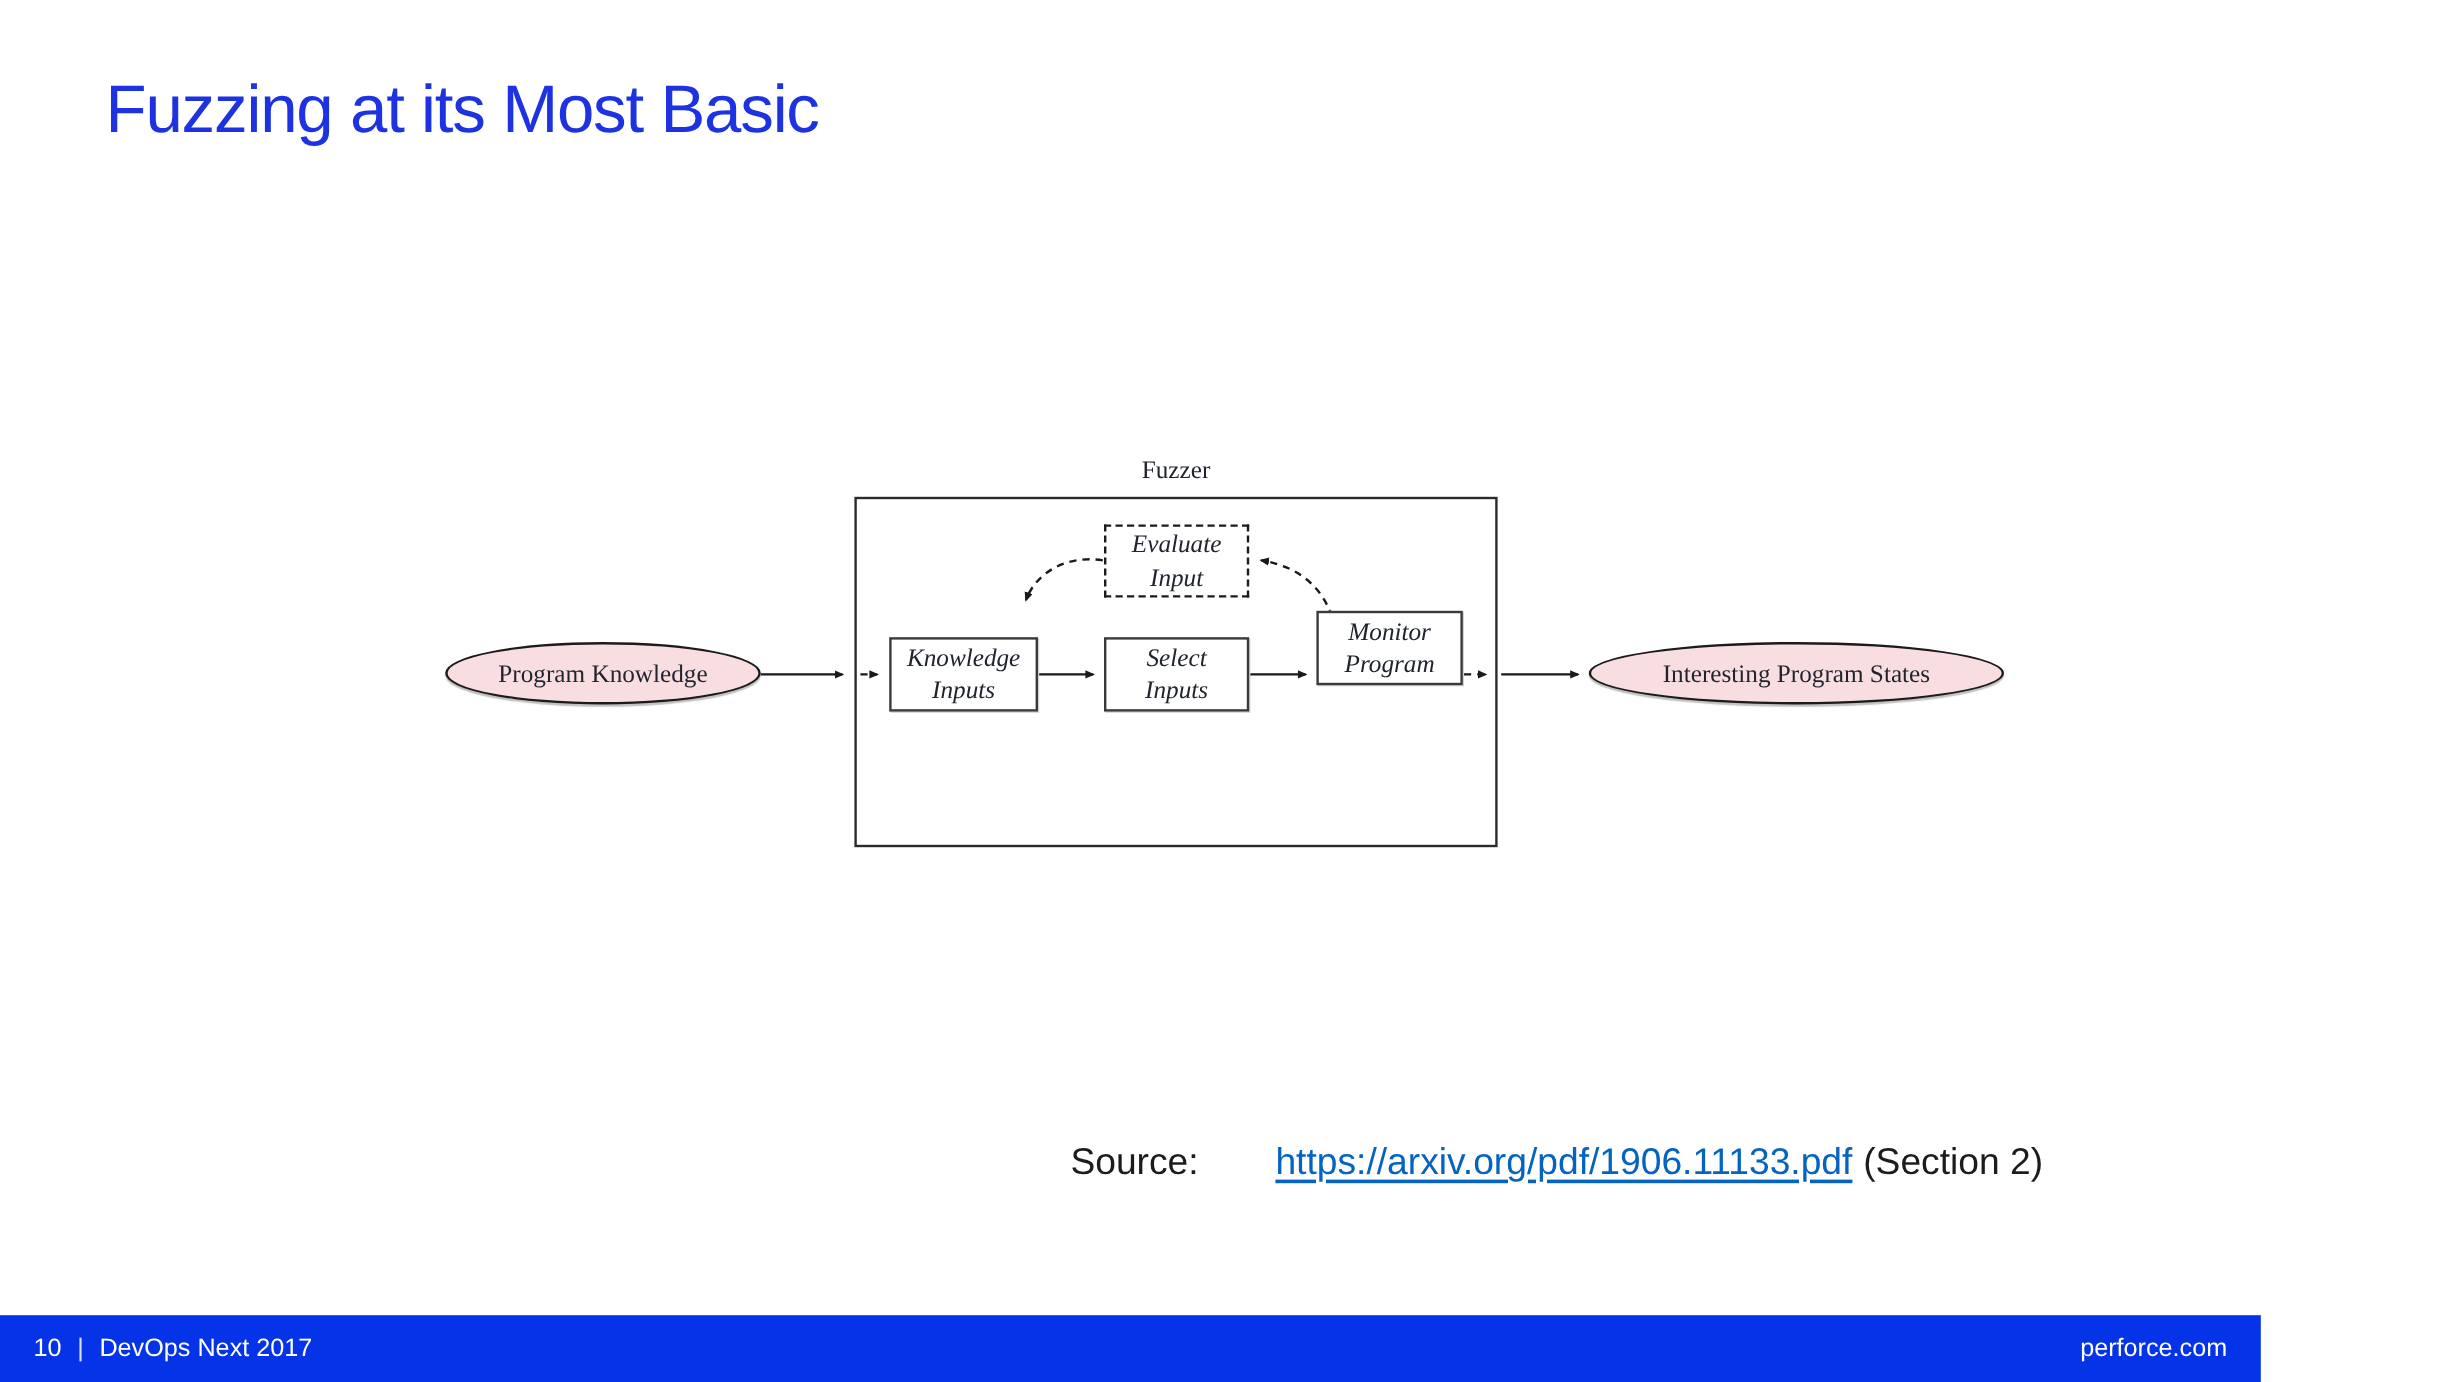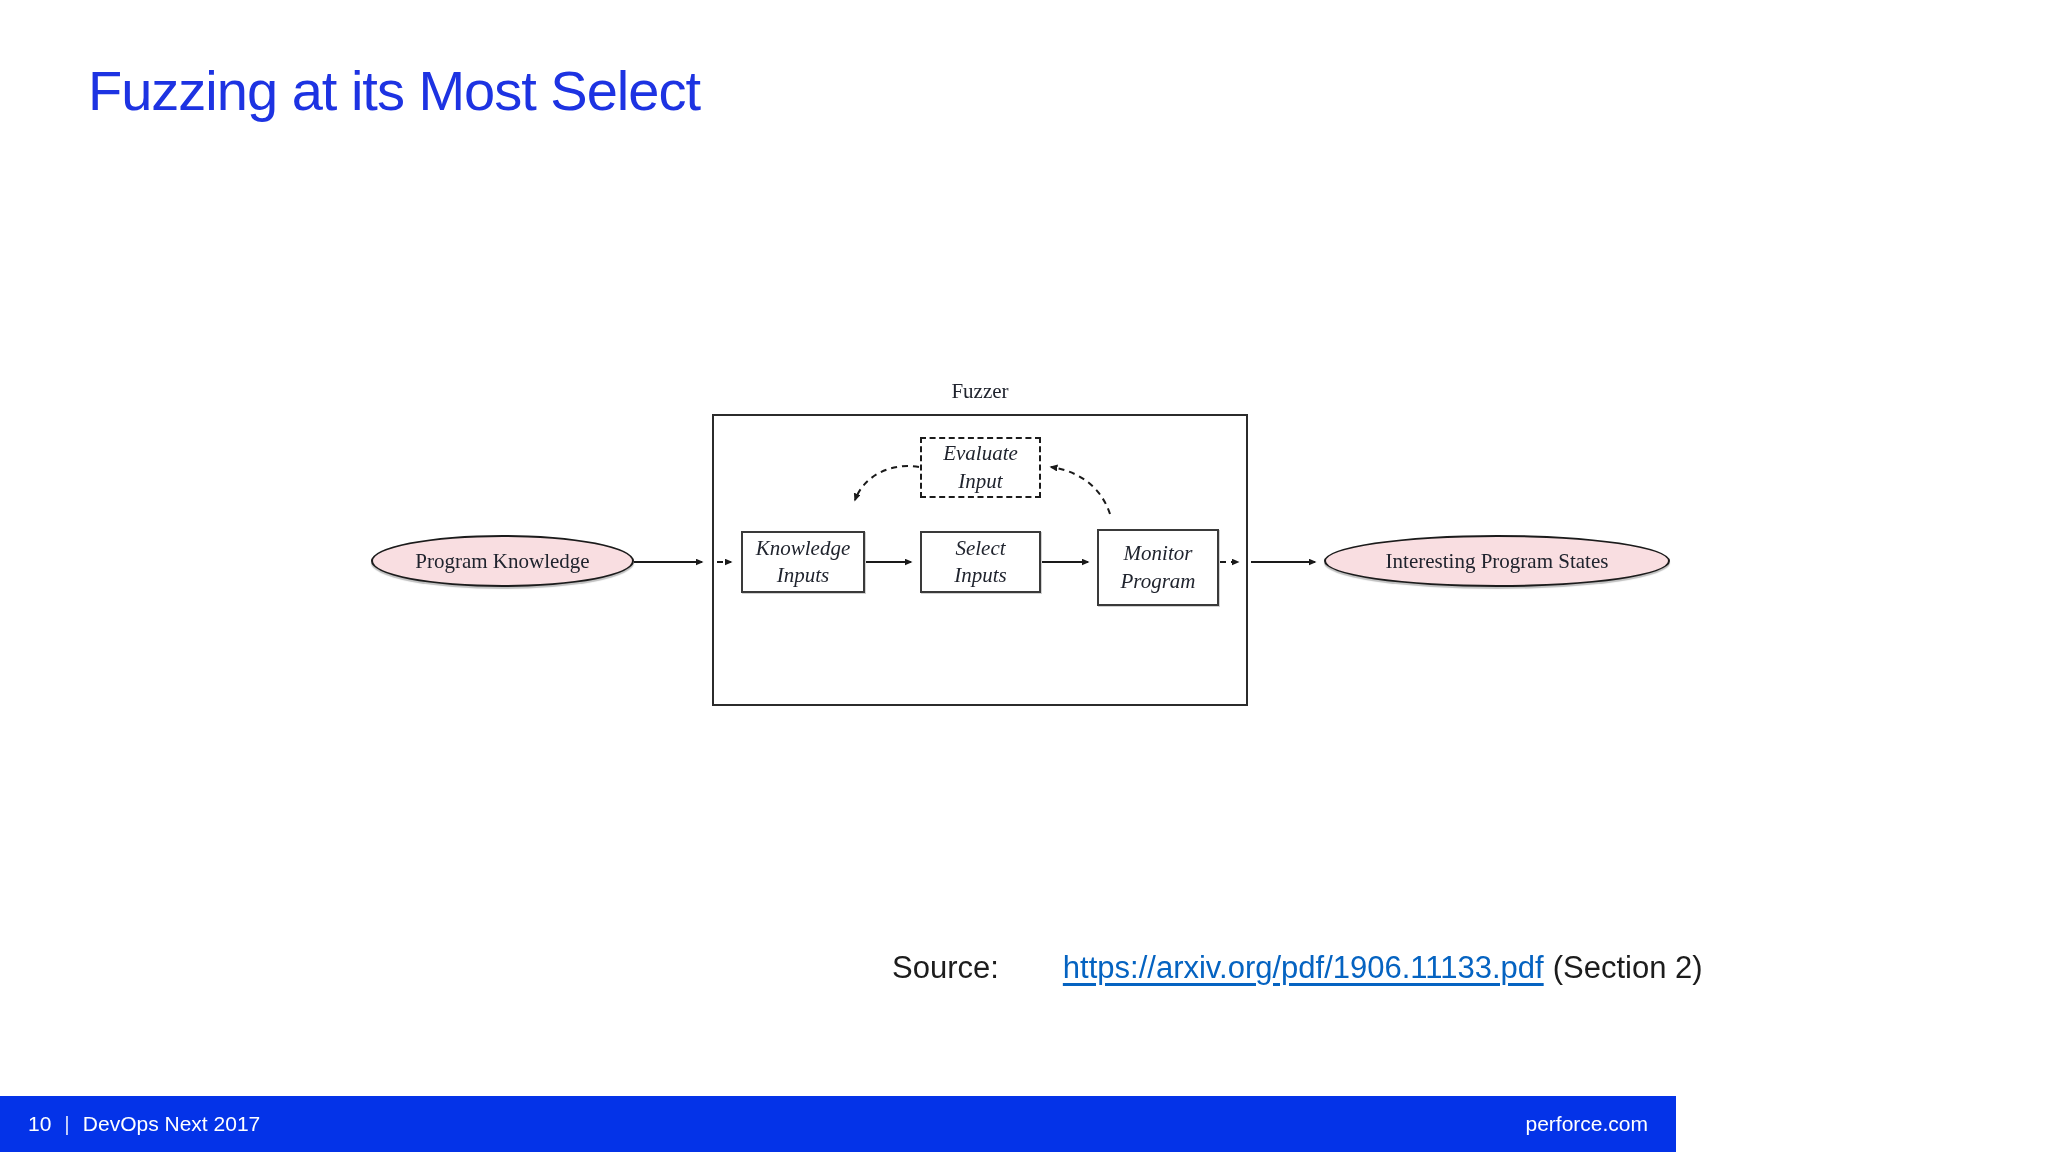--- a/index.html
+++ b/index.html
@@ -62,21 +62,21 @@
     font-style:italic;
   }
   .evaluate-box{
     left:920px; top:437px; width:121px; height:61px;
     border:2px dashed #1b1b1b;
     background:transparent;
     box-shadow:none;
   }
   .generate-box{left:741px; top:531px; width:124px; height:62px;}
   .select-box{left:920px; top:531px; width:121px; height:62px;}
-  .monitor-box{left:1097px; top:529px; width:122px; height:77px;}
+  .monitor-box{left:1097px; top:509px; width:122px; height:62px;}
 
   .ellipse-node{
     position:absolute;
     display:flex;align-items:center;justify-content:center;
     text-align:center;
     font-size:21px;
     background:var(--node_pink);
     border:2px solid #1b1b1b;
     border-radius:50%;
     box-shadow:0 2px 1px rgba(0,0,0,0.25);
@@ -108,34 +108,34 @@
     text-decoration:underline;
     text-underline-offset:5px;
     cursor:pointer;
     margin-left:48px;
   }
   .source-suffix{margin-left:9px;}
 
   
   .footer-bar{
     position:absolute;
-    left:0; top:1096px; width:1676px; height:56px;
+    left:0; top:1096px; width:1884px; height:56px;
     background:var(--footer_blue);
     color:#ffffff;
     display:flex;align-items:center;justify-content:space-between;
     padding:0 28px;
     font-size:21px;
   }
   .footer-left{display:flex;align-items:center;gap:13px;}
   .footer-divider{opacity:0.85;}
 </style>
 </head>
 <body>
 
-<h1 class="slide-title">Fuzzing at its Most Select</h1>
+<h1 class="slide-title">Fuzzing at its Most Basic</h1>
 
 <div class="diagram">
 
   <svg class="arrow-layer" viewBox="0 0 2048 1152">
     <defs>
       <marker id="arrw" markerWidth="9" markerHeight="8" refX="6.5" refY="3.5" orient="auto" markerUnits="userSpaceOnUse">
         <path d="M0,0 L8,3.5 L0,7 z" fill="#1a1a1a"></path>
       </marker>
     </defs>
 

